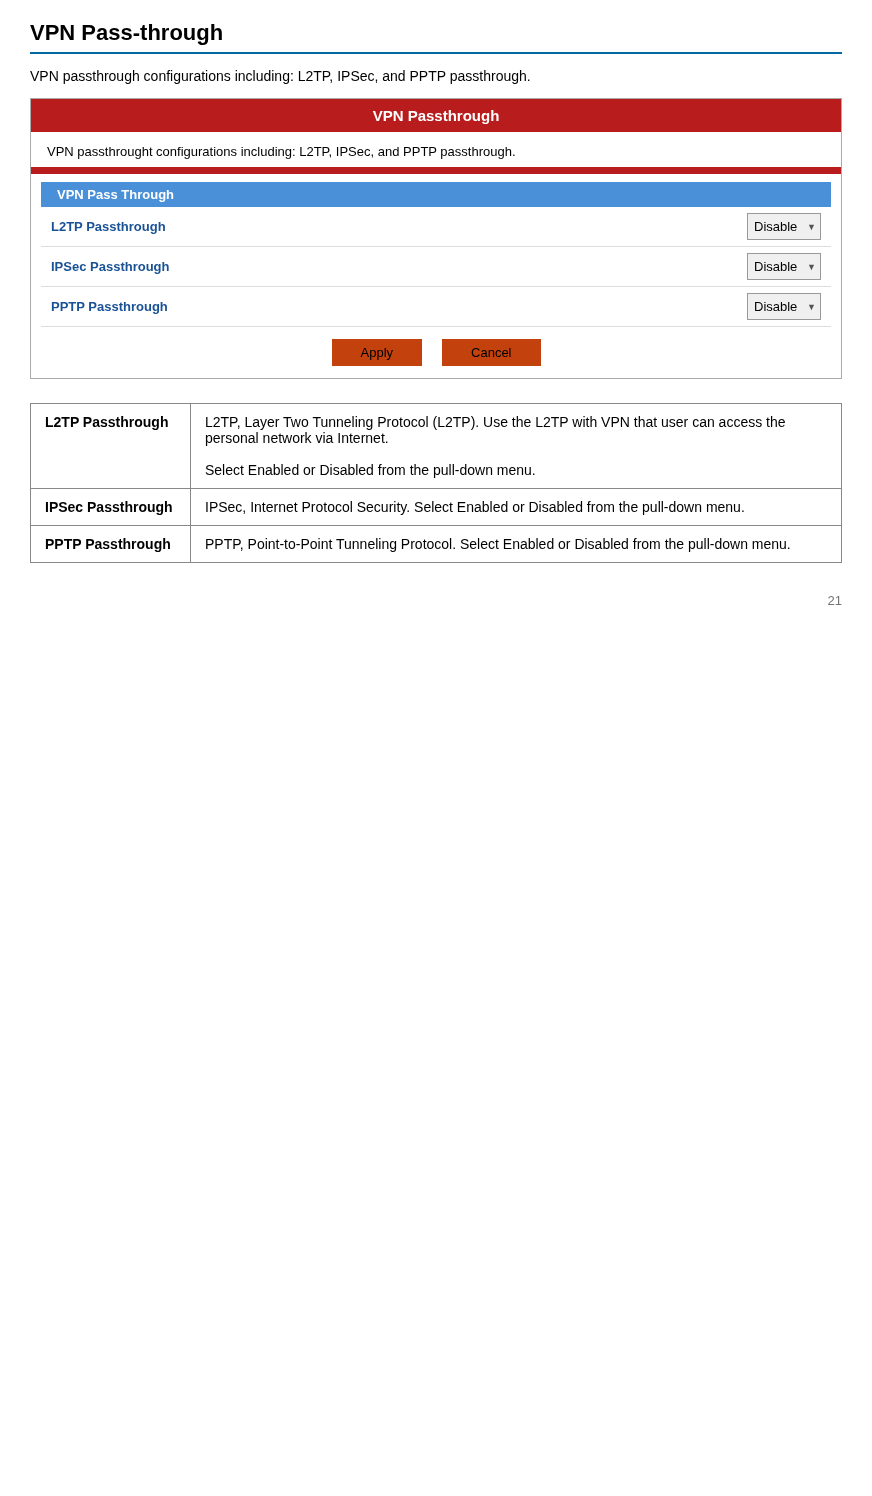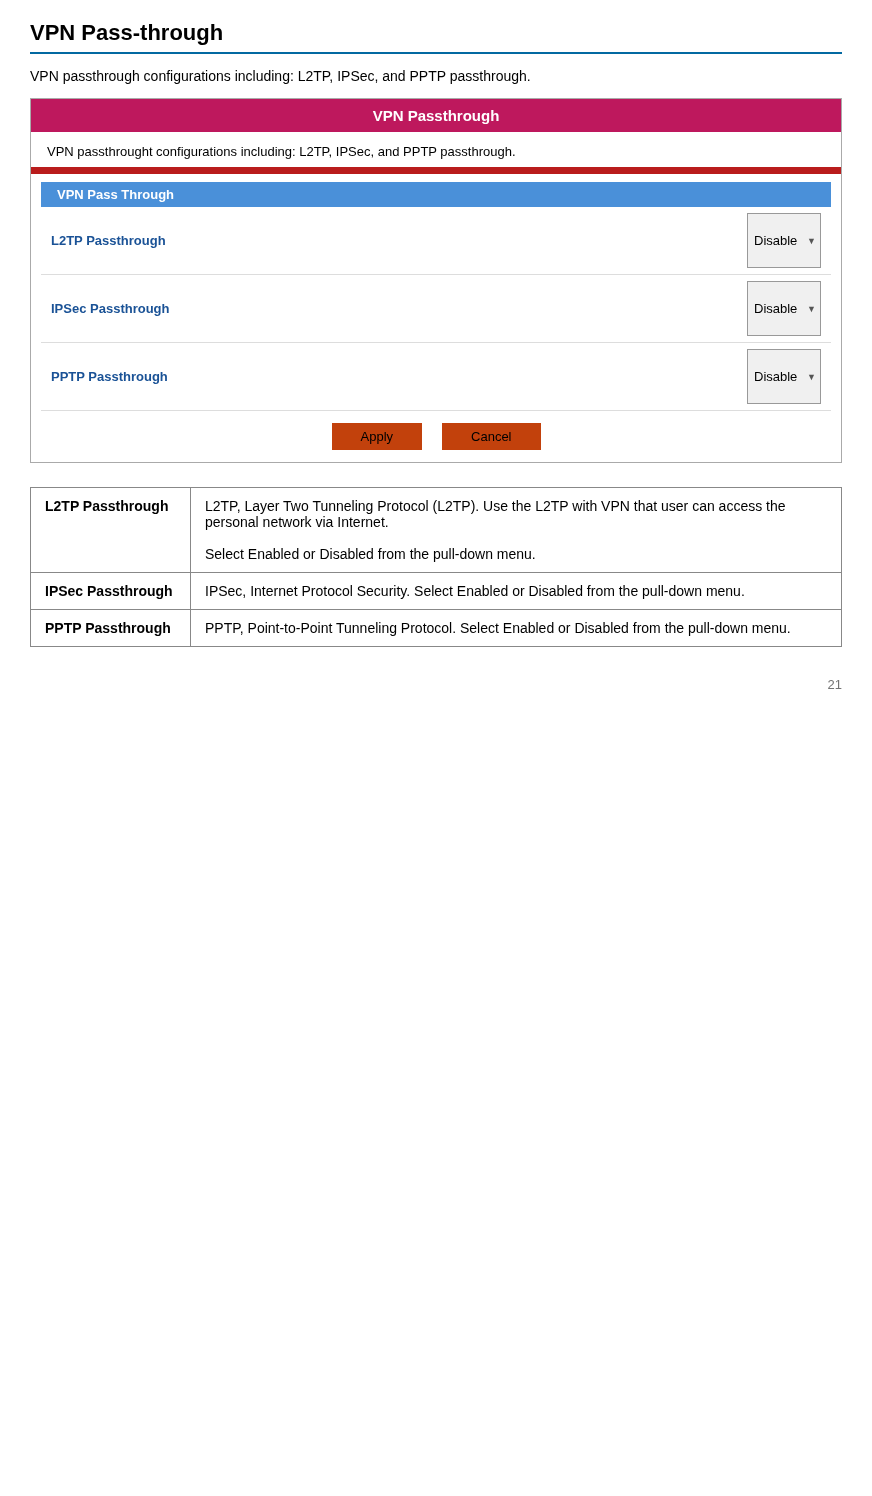--- a/index.html
+++ b/index.html
@@ -22,21 +22,21 @@
     .intro-text {
       font-size: 14px;
       margin-bottom: 14px;
     }
     
     .vpn-panel {
       border: 1px solid #aaa;
       margin-bottom: 24px;
     }
     .vpn-panel-header {
-      background: #be185d;
+      background: #b91c1c;
       color: #fff;
       font-weight: bold;
       font-size: 15px;
       text-align: center;
       padding: 8px 10px;
     }
     .vpn-panel-subtext {
       font-size: 13px;
       padding: 12px 16px 8px 16px;
       border-bottom: 7px solid #b91c1c;
@@ -55,21 +55,21 @@
       font-weight: bold;
       font-size: 13px;
       flex: 1;
     }
     .vpn-row-control {
       display: flex;
       align-items: center;
     }
     .disable-select {
       border: 1px solid #999;
-      padding: 19px 6px;
+      padding: 5px 6px;
       font-size: 13px;
       background: #f0f0f0;
       cursor: pointer;
       appearance: none;
       -webkit-appearance: none;
       padding-right: 22px;
       background-image: none;
     }
     .select-wrapper {
       position: relative;

